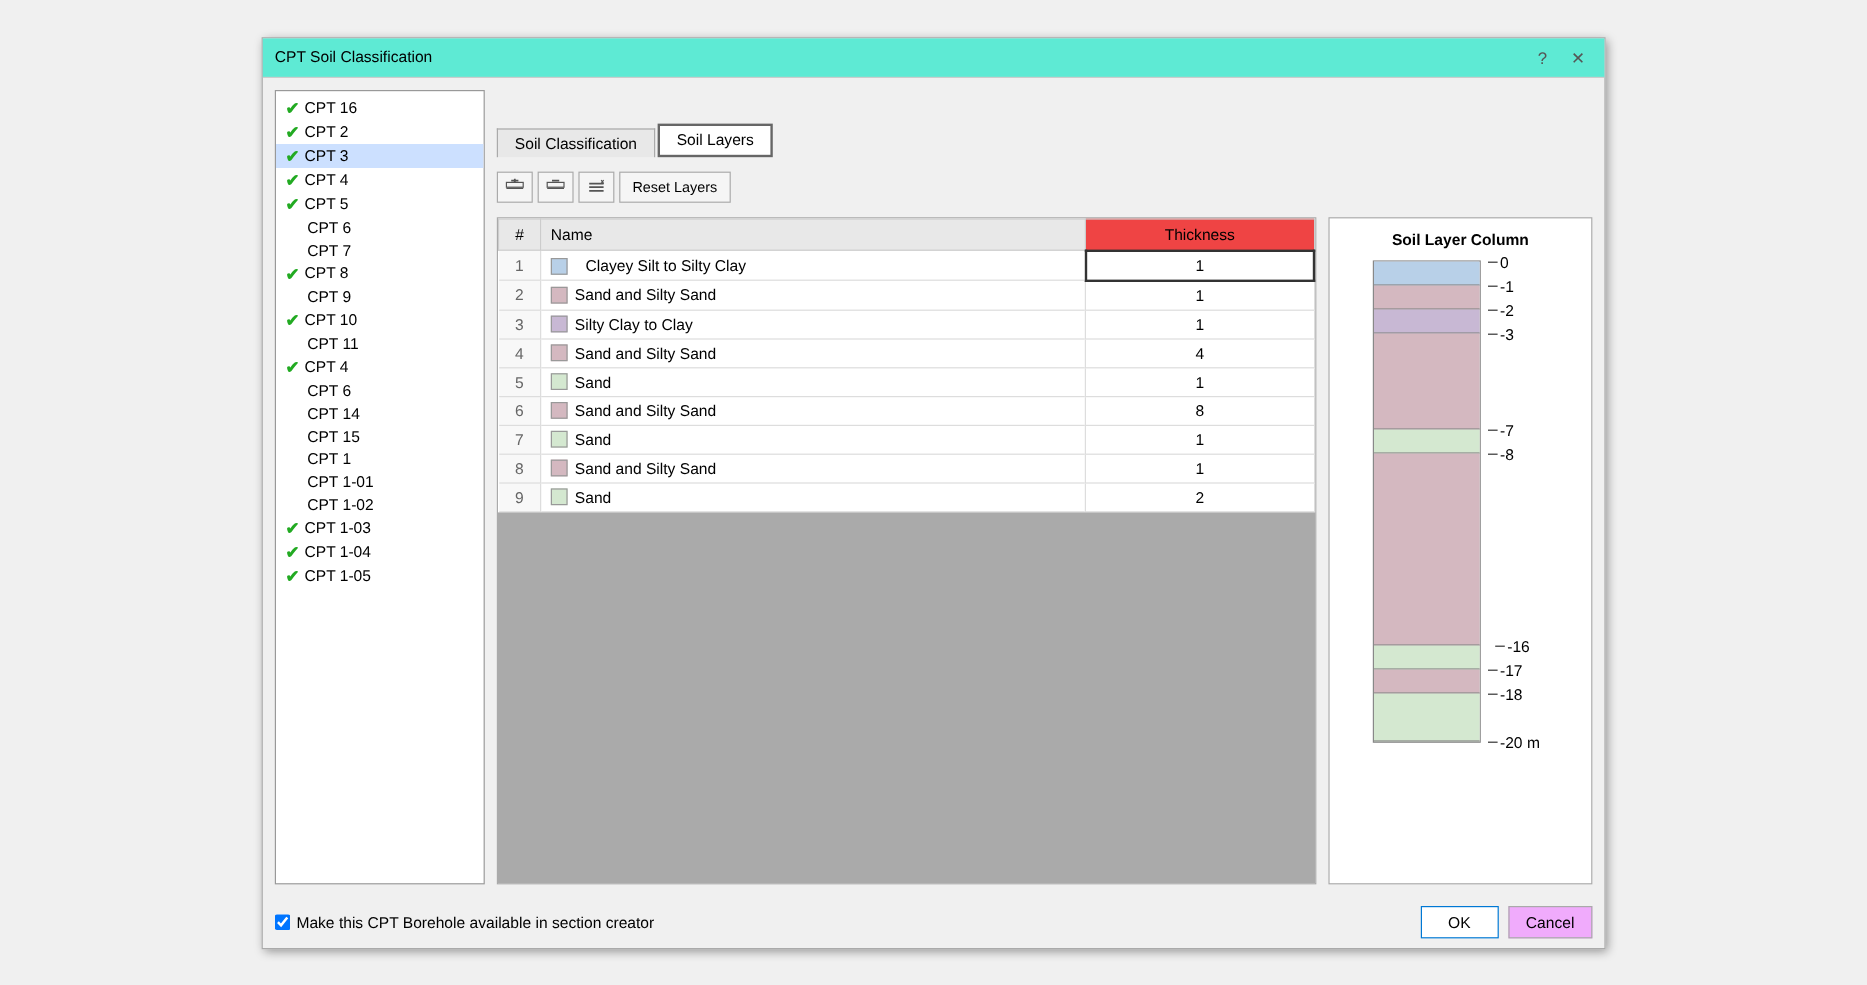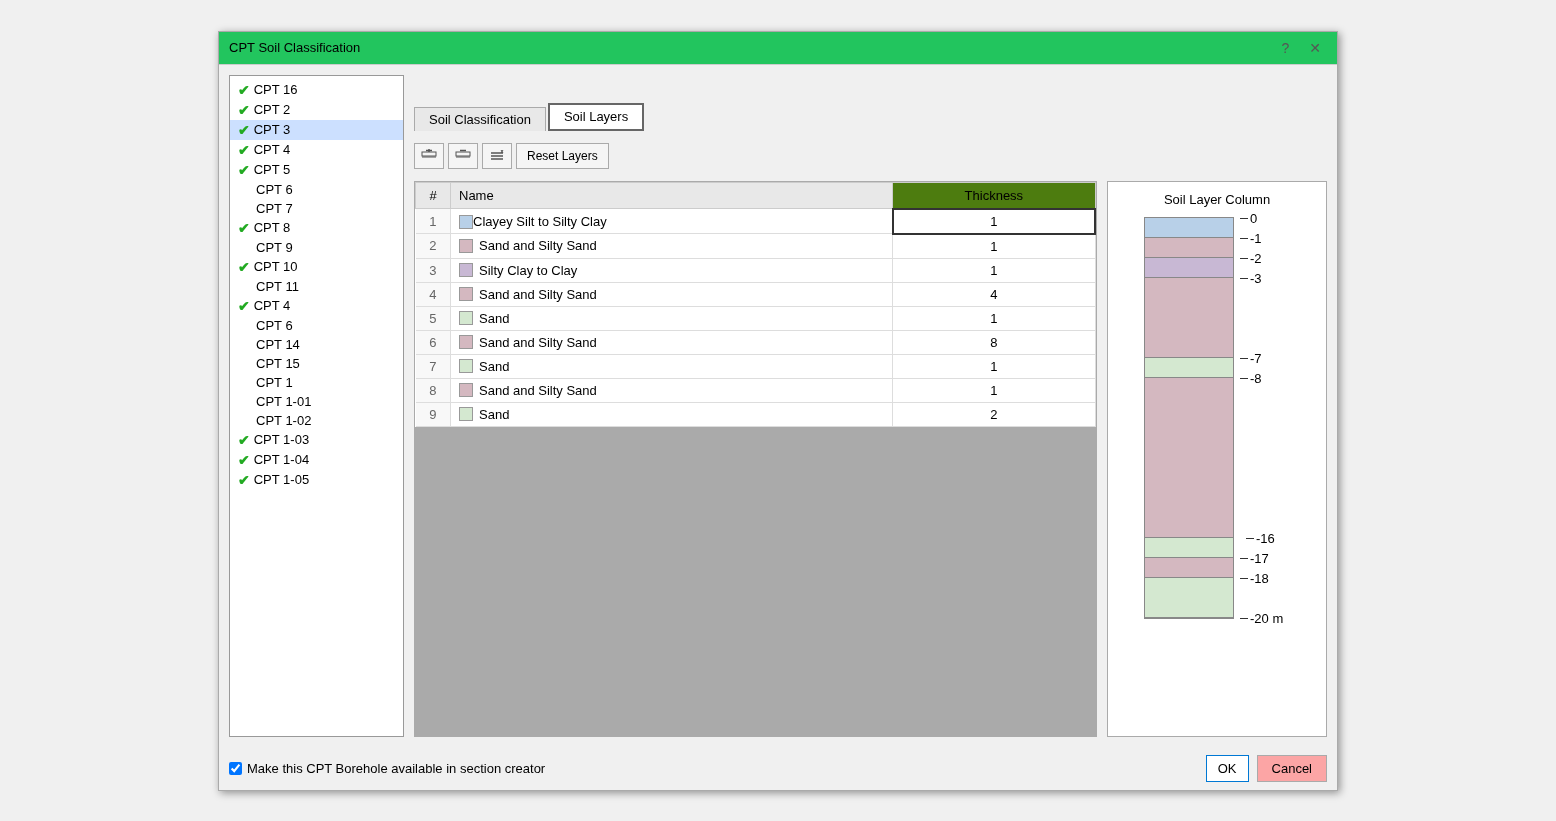--- a/index.html
+++ b/index.html
@@ -7,21 +7,21 @@
     .dialog {
       background: #f0f0f0;
       border: 1px solid #aaa;
       box-shadow: 2px 2px 8px rgba(0,0,0,0.4);
       width: 1120px;
       min-height: 760px;
       display: flex;
       flex-direction: column;
     }
     .title-bar {
-      background: #22c55e;
+      background: #5eead4;
       border-bottom: 1px solid #ccc;
       padding: 6px 10px;
       display: flex;
       align-items: center;
       justify-content: space-between;
     }
     .title-bar-title { font-weight: normal; font-size: 13px; }
     .title-bar-controls { display: flex; gap: 8px; align-items: center; }
     .title-bar-btn {
       background: none;
@@ -124,21 +124,21 @@
       border-collapse: collapse;
     }
     thead th {
       background: #e8e8e8;
       border: 1px solid #ccc;
       padding: 5px 8px;
       text-align: left;
       font-weight: normal;
     }
     thead th.thickness-col {
-      background: #4d7c0f;
+      background: #ef4444;
       text-align: center;
     }
     thead th.num-col {
       width: 35px;
       text-align: center;
     }
     tbody tr { border-bottom: 1px solid #ddd; }
     tbody tr.selected { background: #fff; }
     tbody td { padding: 4px 8px; border-right: 1px solid #ddd; }
     tbody td.num-cell { text-align: center; color: #666; background: #f8f8f8; }
@@ -164,21 +164,21 @@
     .soil-viz {
       width: 220px;
       border: 1px solid #aaa;
       background: #fff;
       padding: 10px 8px;
       display: flex;
       flex-direction: column;
       align-items: center;
     }
     .soil-viz-title {
-      font-weight: normal;
+      font-weight: bold;
       font-size: 13px;
       margin-bottom: 10px;
       text-align: center;
     }
     .soil-column-wrapper {
       display: flex;
       flex-direction: row;
       gap: 6px;
       align-items: flex-start;
     }
@@ -198,26 +198,26 @@
       display: flex;
       align-items: center;
       justify-content: space-between;
     }
     .footer-left { display: flex; align-items: center; gap: 6px; }
     .footer-right { display: flex; gap: 8px; }
     .ok-btn {
       background: #fff;
       border: 1px solid #0078d4;
       color: #000;
-      padding: 5px 11px;
+      padding: 5px 22px;
       cursor: pointer;
       font-size: 13px;
     }
     .cancel-btn {
-      background: #fca5a5;
+      background: #f0abfc;
       border: 1px solid #aaa;
       color: #000;
       padding: 5px 14px;
       cursor: pointer;
       font-size: 13px;
     }
     .checkbox-label { display: flex; align-items: center; gap: 5px; cursor: pointer; }
   </style>
 </head>
 <body>
@@ -364,21 +364,21 @@
               <tr>
                 <th class="num-col">#</th>
                 <th>Name</th>
                 <th class="thickness-col">Thickness</th>
               </tr>
             </thead>
             <tbody id="layers-tbody">
                 <tr class="selected">
       <td class="num-cell">1</td>
       <td>
-        <div style="display:flex;align-items:flex-end;gap:0;">
+        <div style="display:flex;align-items:flex-end;gap:15px;">
           <span class="color-swatch" style="background:#b8d0e8;"></span>
           <span>Clayey Silt to Silty Clay</span>
         </div>
       </td>
       <td class="thickness-cell">1</td>
     </tr>
                 <tr>
       <td class="num-cell">2</td>
       <td>
         <div style="display:flex;align-items:center;gap:6px;">

